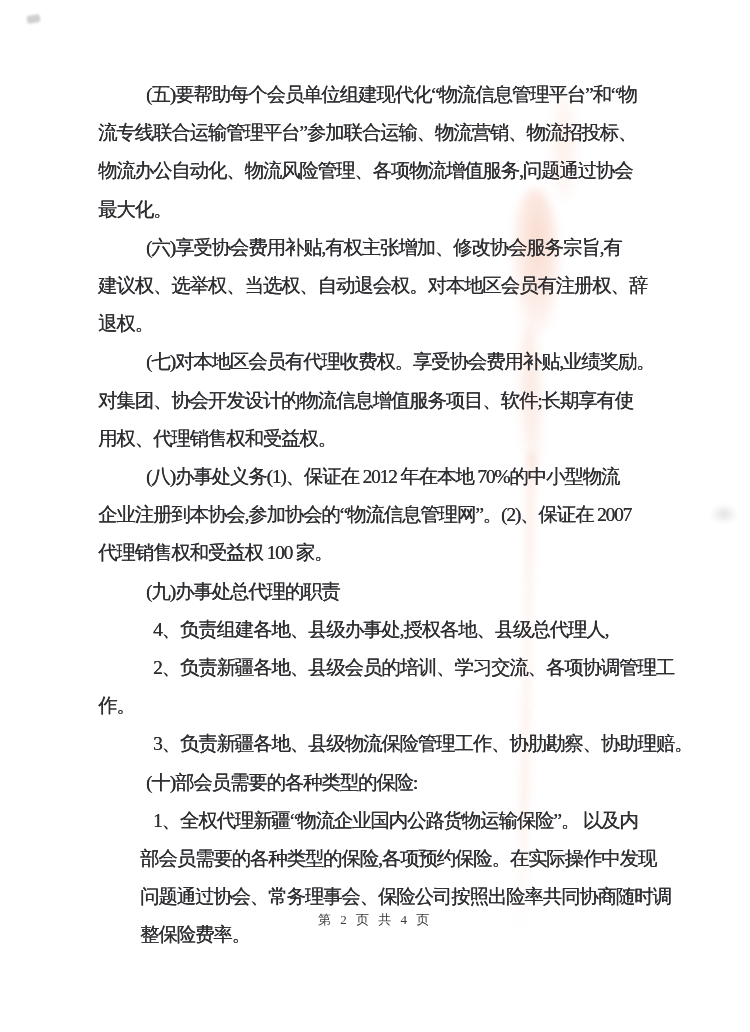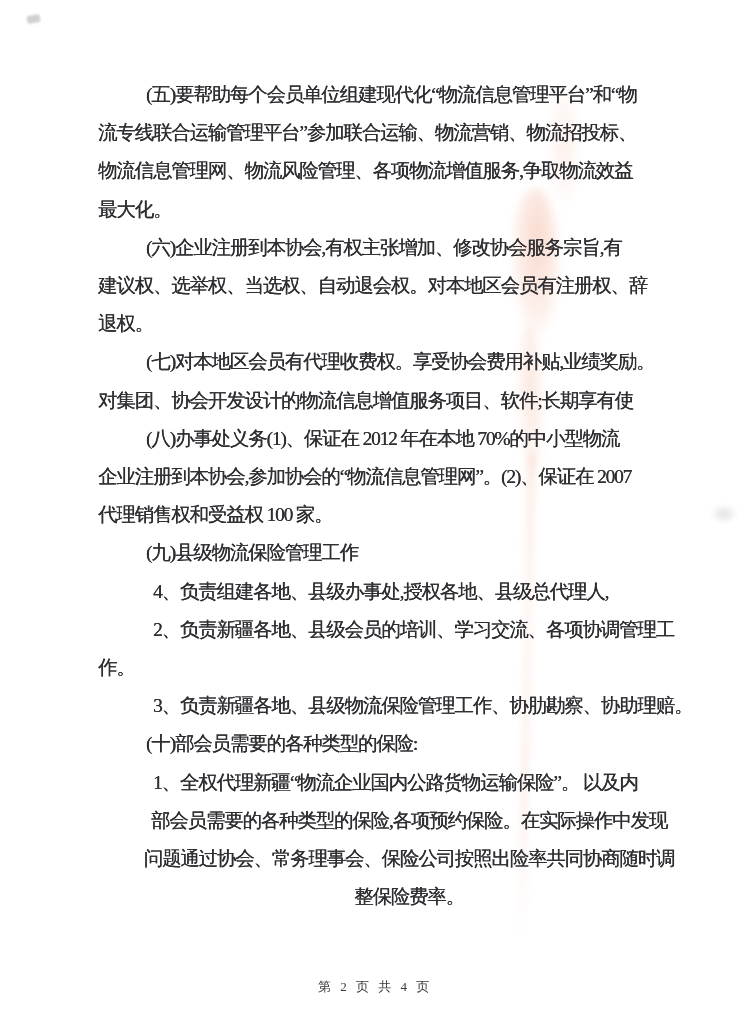--- a/index.html
+++ b/index.html
@@ -26,24 +26,24 @@
     margin: 0;
     padding: 0;
     font-size: 19.5px;
     line-height: 38.2px;
     letter-spacing: -1.2px;
     white-space: nowrap;
     text-shadow: 0.3px 0 0 currentColor;
   }
   .ln.para { padding-left: 48px; }
   .ln.num  { padding-left: 55px; }
-  .ln.hang { padding-left: 42px; text-align: center; }
+  .ln.hang { padding-left: 42px; }
   .footer {
     position: absolute;
-    top: 978px;
+    top: 911px;
     left: 0;
     width: 100%;
     text-align: center;
     font-size: 13px;
     letter-spacing: 3px;
     color: #3a3a3e;
   }
   
   .artifact { position: absolute; pointer-events: none; }
   .stain-top {
@@ -95,31 +95,32 @@
   <div class="artifact corner-mark"></div>
   <div class="artifact stain-top"></div>
   <div class="artifact stain-blob"></div>
   <div class="artifact stain-streak"></div>
   <div class="artifact stain-line"></div>
   <div class="artifact gray-smudge"></div>
 
   <main class="doc-body">
     <p class="ln para">(五)要帮助每个会员单位组建现代化“物流信息管理平台”和“物</p>
     <p class="ln flush">流专线联合运输管理平台”参加联合运输、物流营销、物流招投标、</p>
-    <p class="ln flush">物流信息管理网、物流风险管理、各项物流增值服务,争取物流效益</p>
+    <p class="ln flush">物流办公自动化、物流风险管理、各项物流增值服务,问题通过协会</p>
     <p class="ln flush">最大化。</p>
-    <p class="ln para">(六)企业注册到本协会,有权主张增加、修改协会服务宗旨,有</p>
+    <p class="ln para">(六)享受协会费用补贴,有权主张增加、修改协会服务宗旨,有</p>
     <p class="ln flush">建议权、选举权、当选权、自动退会权。对本地区会员有注册权、辞</p>
     <p class="ln flush">退权。</p>
     <p class="ln para">(七)对本地区会员有代理收费权。享受协会费用补贴,业绩奖励。</p>
     <p class="ln flush">对集团、协会开发设计的物流信息增值服务项目、软件;长期享有使</p>
+    <p class="ln flush">用权、代理销售权和受益权。</p>
     <p class="ln para">(八)办事处义务(1)、保证在 2012 年在本地 70%的中小型物流</p>
     <p class="ln flush">企业注册到本协会,参加协会的“物流信息管理网”。(2)、保证在 2007</p>
     <p class="ln flush">代理销售权和受益权 100 家。</p>
-    <p class="ln para">(九)县级物流保险管理工作</p>
+    <p class="ln para">(九)办事处总代理的职责</p>
     <p class="ln num">4、负责组建各地、县级办事处,授权各地、县级总代理人,</p>
     <p class="ln num">2、负责新疆各地、县级会员的培训、学习交流、各项协调管理工</p>
     <p class="ln flush">作。</p>
     <p class="ln num">3、负责新疆各地、县级物流保险管理工作、协肋勘察、协助理赔。</p>
     <p class="ln para">(十)部会员需要的各种类型的保险:</p>
     <p class="ln num">1、全权代理新疆“物流企业国内公路货物运输保险”。 以及内</p>
     <p class="ln hang">部会员需要的各种类型的保险,各项预约保险。在实际操作中发现</p>
     <p class="ln hang">问题通过协会、常务理事会、保险公司按照出险率共同协商随时调</p>
     <p class="ln hang">整保险费率。</p>
   </main>

